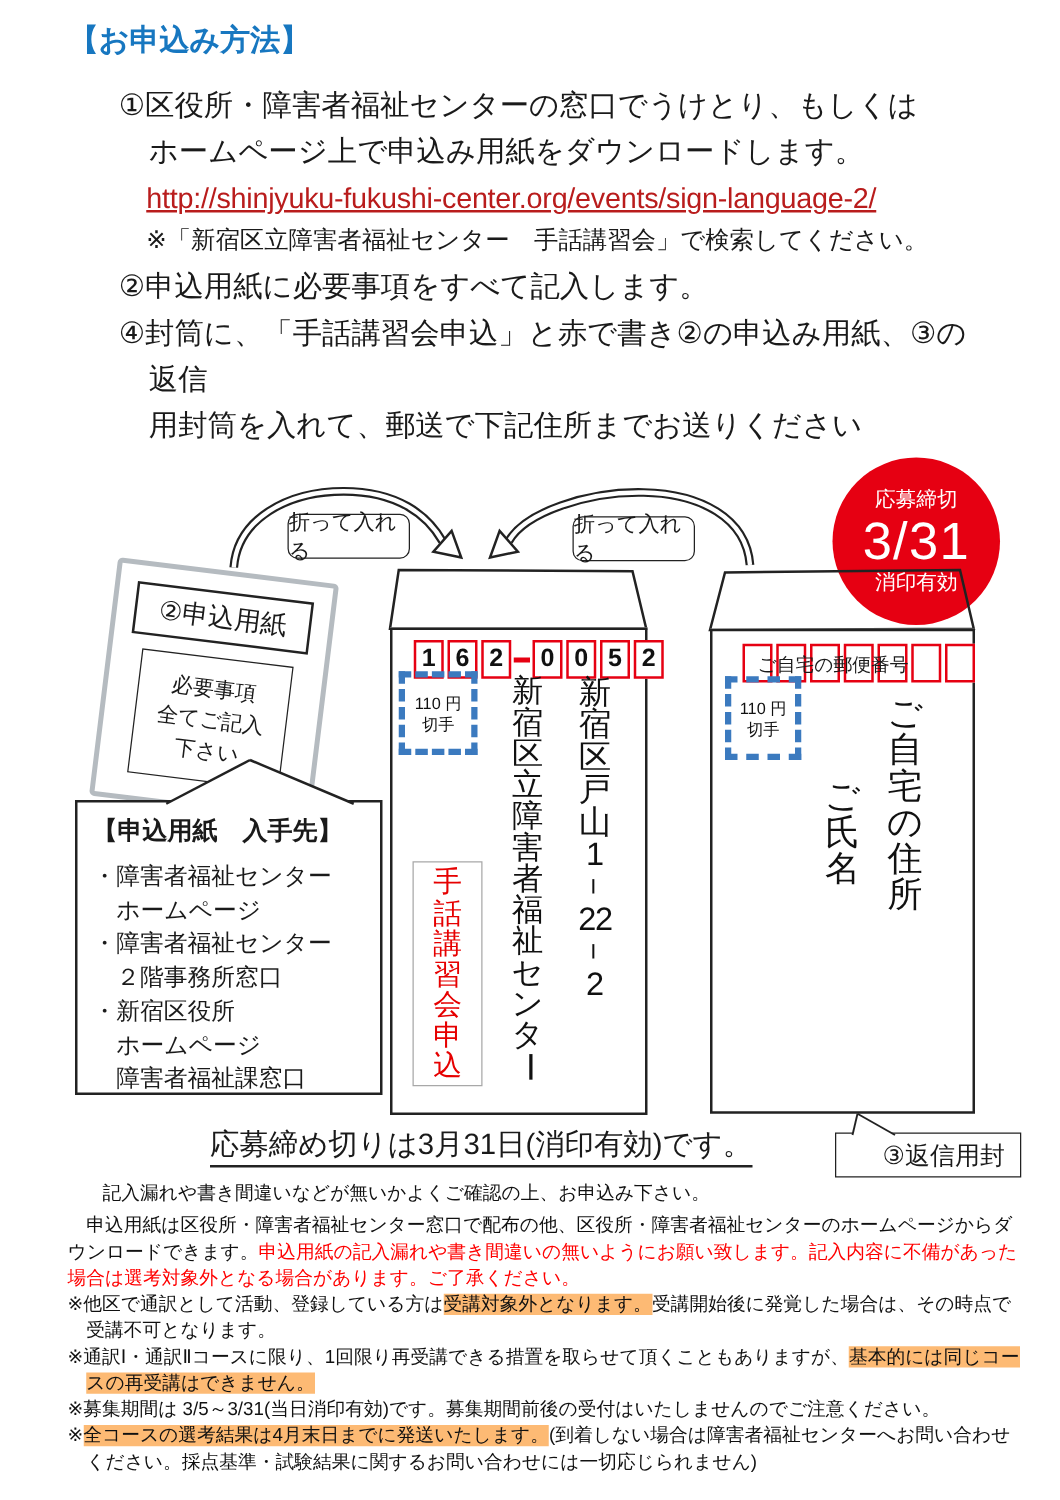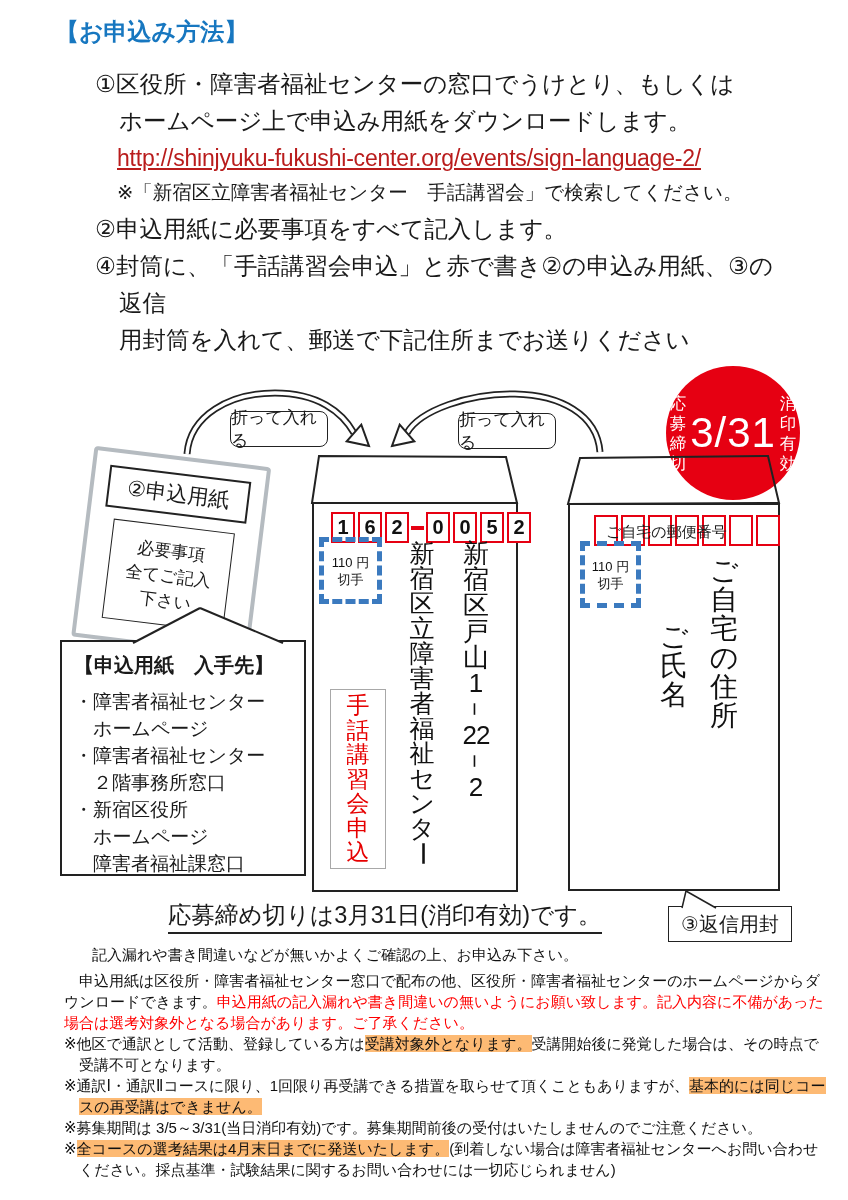--- a/index.html
+++ b/index.html
@@ -11,21 +11,21 @@
   .step{padding-left:24px;text-indent:-24px;white-space:pre-line;}
   .app-url{display:inline-block;margin:1px 0 3px 22px;font-size:23px;color:#b91c1c;
            text-decoration:underline;letter-spacing:-0.2px;line-height:32px;}
   .search-hint{margin:0 0 4px 22px;font-size:19.5px;line-height:30px;}
   
   #diagram-svg{position:absolute;left:0;top:0;z-index:2;pointer-events:none;}
   .pointer-svg{position:absolute;z-index:4;pointer-events:none;}
   .fold-label{position:absolute;z-index:3;width:96px;height:34px;border:1.5px solid #222;border-radius:8px;
               background:#fff;display:flex;align-items:center;justify-content:center;font-size:17px;}
   .deadline-badge{position:absolute;left:666px;top:366px;width:134px;height:134px;border-radius:50%;
-                  background:#e60012;z-index:1;display:flex;flex-direction:row;align-items:center;
+                  background:#e60012;z-index:1;display:flex;flex-direction:column;align-items:center;
                   justify-content:center;color:#fff;text-align:center;}
   .badge-top,.badge-bottom{font-size:16.5px;line-height:20px;}
   .badge-date{font-size:42px;line-height:46px;font-weight:500;letter-spacing:1px;}
   
   .app-paper{position:absolute;left:92px;top:448px;width:178px;height:192px;z-index:3;
              transform:rotate(7deg);transform-origin:20px 20px;background:#fff;
              border:4px solid #b5bbc0;border-radius:4px;box-sizing:border-box;}
   .paper-title{margin:13px auto 0;width:138px;height:38px;border:2px solid #222;display:flex;
                align-items:center;justify-content:center;font-size:21px;font-weight:500;background:#fff;}
   .paper-note{margin:11px auto 0;width:120px;height:98px;border:1.5px solid #222;display:flex;
@@ -49,25 +49,25 @@
          text-align:center;font-size:13px;line-height:17px;white-space:pre-line;box-sizing:border-box;color:#111;}
   .vcol{position:absolute;display:flex;flex-direction:column;align-items:center;color:#111;}
   .vc{line-height:1;}
   .vc.rot{transform:rotate(90deg);}
   .vc.vnum{letter-spacing:-1px;}
   .red-label-box{position:absolute;left:16px;top:185px;width:54px;height:178px;border:1.5px solid #a8a8a8;
                  display:flex;flex-direction:column;align-items:center;justify-content:center;background:#fff;}
   .red-label-box .vc{color:#e60000;font-size:23px;line-height:24.5px;font-weight:500;}
   .postal-label{position:absolute;font-size:15px;color:#1a1a1a;z-index:3;white-space:nowrap;}
   .reply-caption{position:absolute;left:668px;top:906px;width:122px;height:34px;border:1.5px solid #222;
-                 background:#fff;z-index:3;display:flex;align-items:center;justify-content:center;font-size:20px;}
+                 background:#fff;z-index:3;display:flex;align-items:center;justify-content:center;font-size:20px;padding-left:25px;}
   .deadline-line{position:absolute;left:168px;top:899px;font-size:23.5px;font-weight:500;
                  border-bottom:2px solid #222;padding-bottom:1px;z-index:3;}
   
-  .notes{position:absolute;left:64px;top:944px;width:766px;font-size:15px;line-height:21px;color:#111;}
+  .notes{position:absolute;left:54px;top:944px;width:766px;font-size:15px;line-height:21px;color:#111;}
   .lead{margin-left:28px;margin-bottom:5px;}
   .para{}
   .star{padding-left:15px;text-indent:-15px;}
   .red{color:#ff0000;}
   .hl{background:#fdba74;}
 </style>
 </head>
 <body>
 
 <div id="page">

